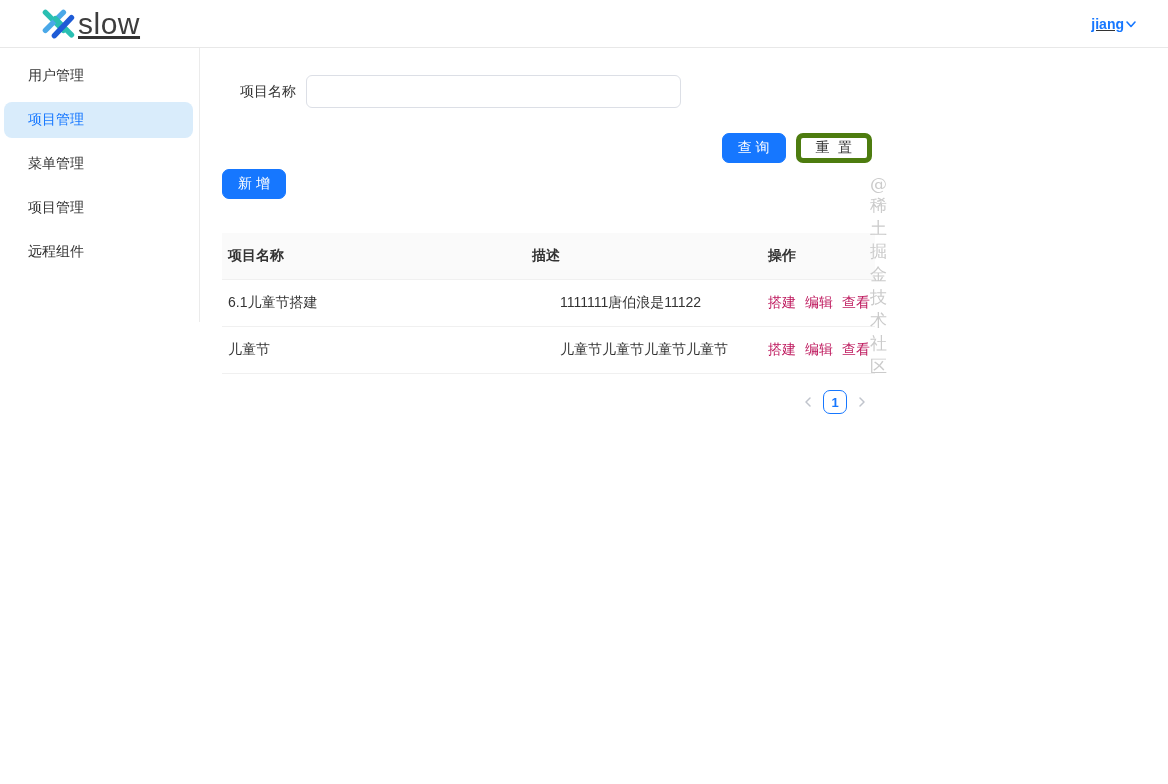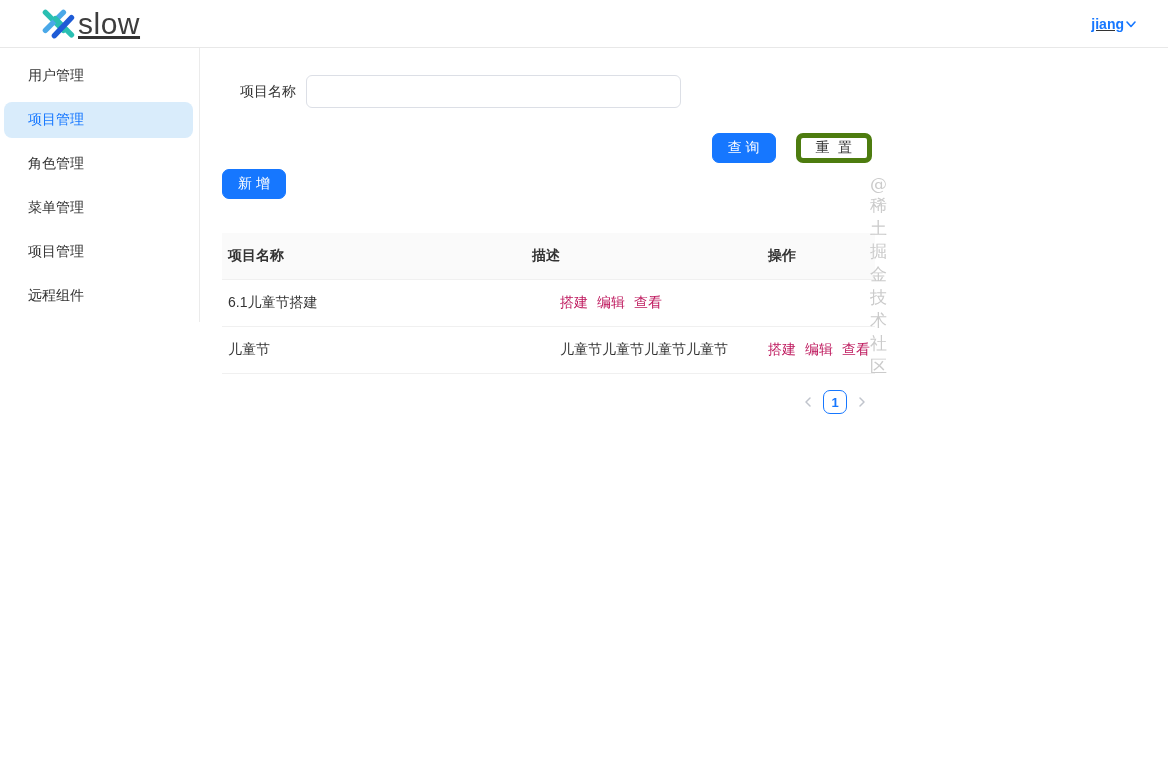--- a/index.html
+++ b/index.html
@@ -23,21 +23,21 @@
 
   .main { flex:1; display:flex; }
   .panel-white { height:400px; background:#fff; }
   .panel-gray { height:336px; background:#f2f2f2; position:relative; }
 
   
   .filter-row { display:flex; align-items:center; margin:27px 0 0 41px; }
   .filter-label { margin-right:10px; color:#333; }
   .filter-input { width:375px; height:33px; border:1px solid #dcdfe6; border-radius:6px;
     padding:0 11px; font-size:14px; color:#333; outline:none; background:#fff; }
-  .actions-row { display:flex; justify-content:flex-end; gap:20px; margin:25px 25px 0 0; }
+  .actions-row { display:flex; justify-content:flex-end; gap:10px; margin:25px 25px 0 0; }
   .btn { height:30px; min-width:64px; padding:0 15px; border-radius:7px; font-size:14px;
     cursor:pointer; display:inline-flex; align-items:center; justify-content:center; }
   .btn-primary { background:#1677ff; border:1px solid #1677ff; color:#fff; }
   .btn-plain { background:#fff; border:5px solid #4d7c0f; color:#333;font-family:Liberation Mono, monospace; }
   .add-row { margin:6px 0 0 23px; }
 
   
   .table { margin:34px 22px 0 23px; }
   .thead { display:flex; background:#fafafa; height:47px; align-items:center;
     border-bottom:1px solid #f0f0f0; }
@@ -87,21 +87,20 @@
     </span>
   </div>
 </div>
 
 <div class="body">
   <div class="side-divider"></div>
 
   <div class="sidebar">
       <div class="side-item">用户管理</div>
       <div class="side-item active">项目管理</div>
-      <div class="side-item">角色管理</div>
       <div class="side-item">菜单管理</div>
       <div class="side-item">项目管理</div>
       <div class="side-item">远程组件</div>
     </div>
 
   <div class="main">
     <div class="panel-white">
 
       <div class="filter-row">
         <span class="filter-label">项目名称</span>
@@ -119,20 +118,21 @@
 
       <div class="table">
         <div class="thead">
             <div class="cell col-0">项目名称</div>
             <div class="cell col-1">描述</div>
             <div class="cell col-2">操作</div>
           </div>
         <div>
             <div class="trow">
               <div class="cell col-0">6.1儿童节搭建</div>
+              <div class="cell col-1">1111111唐伯浪是11122</div>
               <div class="cell col-2"><a class="link">搭建</a><a class="link">编辑</a><a class="link">查看</a></div>
             </div>
             <div class="trow">
               <div class="cell col-0">儿童节</div>
               <div class="cell col-1">儿童节儿童节儿童节儿童节</div>
               <div class="cell col-2"><a class="link">搭建</a><a class="link">编辑</a><a class="link">查看</a></div>
             </div>
           </div>
       </div>
 

